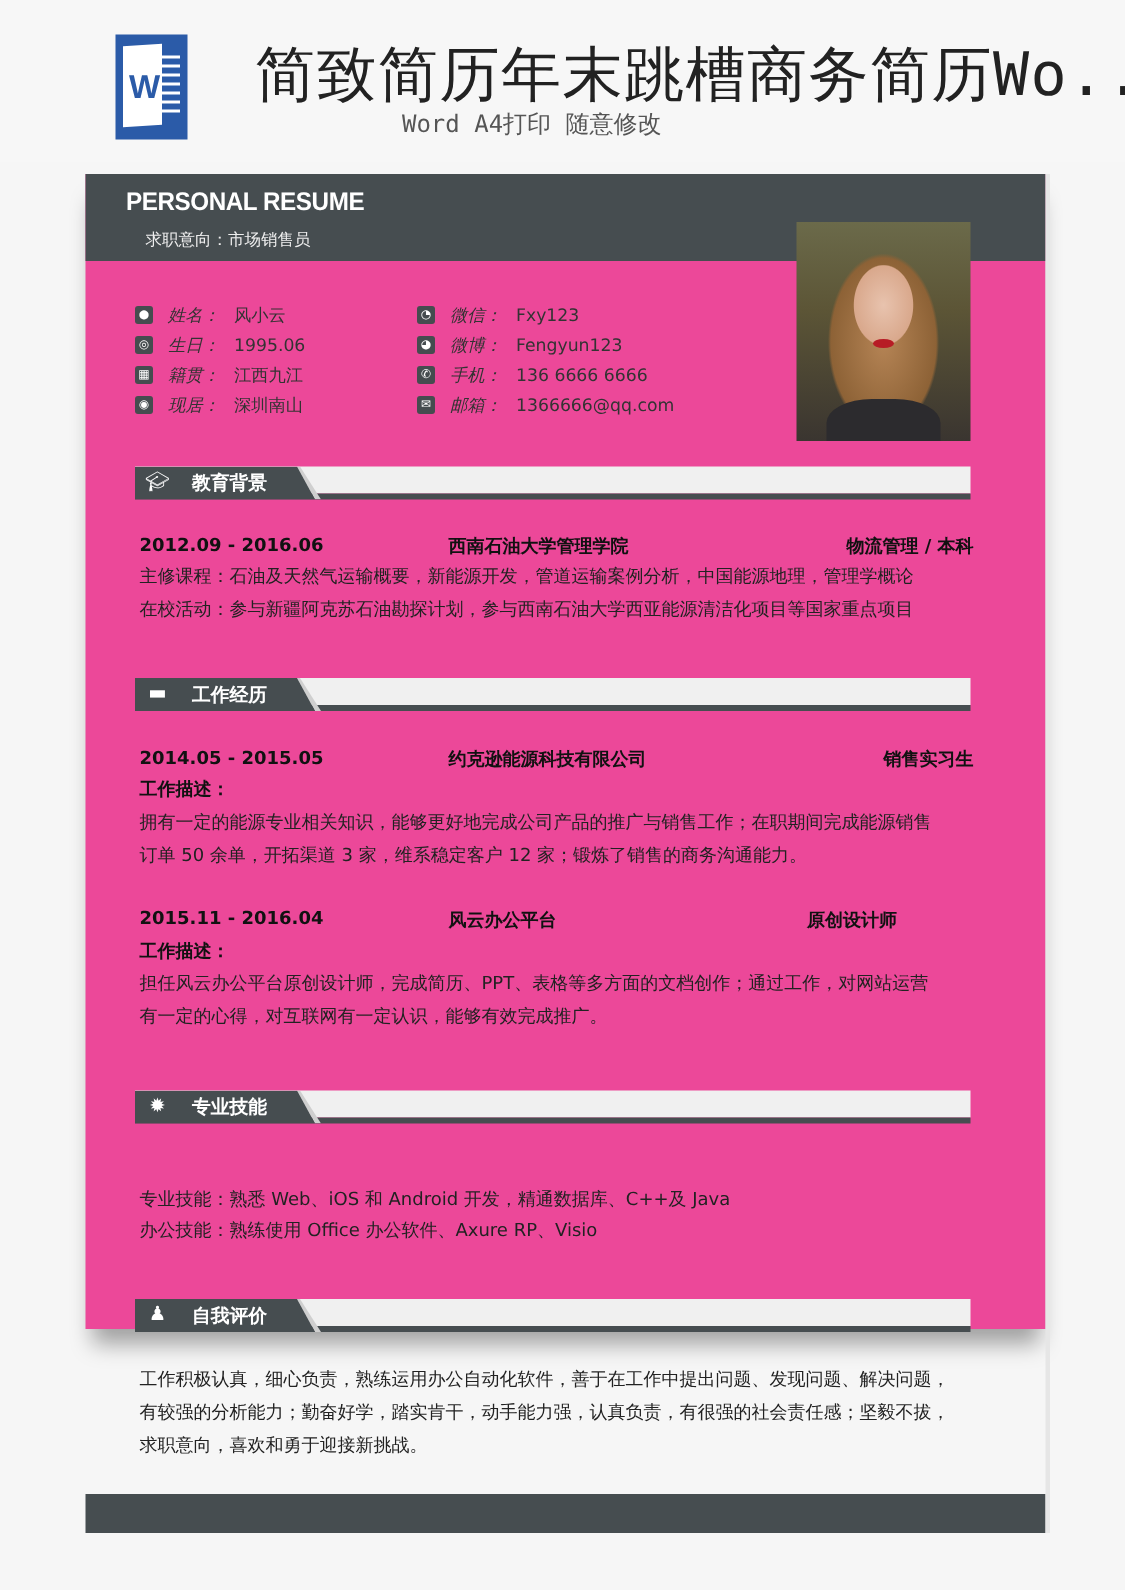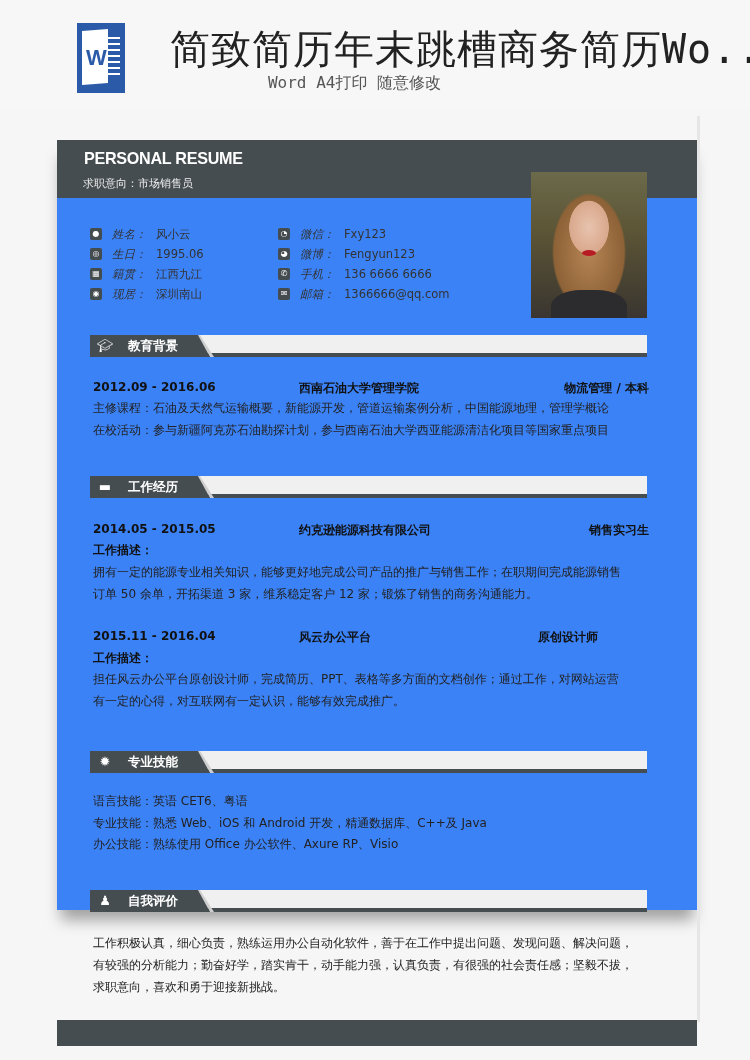--- a/index.html
+++ b/index.html
@@ -11,24 +11,24 @@
   .word-icon { position: absolute; left: 77px; top: 23px; width: 48px; height: 70px; background: #2b5ba8; }
   .word-icon .doc { position: absolute; left: 5px; top: 7px; width: 26px; height: 54px; background: #fff; transform: skewY(-4deg); }
   .word-icon .w { position: absolute; left: 9px; top: 22px; font: bold 22px "Liberation Sans", sans-serif; color: #2b5ba8; }
   .word-icon .lines { position: absolute; left: 31px; top: 14px; width: 12px; }
   .word-icon .lines i { display: block; height: 2px; background: #fff; margin-bottom: 4px; }
   .banner-title { position: absolute; left: 170px; top: 22px; font-size: 40px; color: #222; letter-spacing: 1px; white-space: nowrap; font-family: "DejaVu Sans Mono", monospace; }
   .banner-sub { position: absolute; left: 0; width: 1030px; top: 73px; text-align: center; font-size: 16px; color: #555; font-family: "DejaVu Sans Mono", monospace; }
   .banner-sub { left: 0; width: 649px; padding-left: 60px; }
 
   
-  .page { position: absolute; left: 57px; top: 116px; width: 640px; height: 770px; background: #3b82f6; box-shadow: 0 14px 14px -4px rgba(0,0,0,0.35); margin-top: 24px; }
+  .page { position: absolute; left: 57px; top: 116px; width: 640px; height: 770px; background: #ec4899; box-shadow: 0 14px 14px -4px rgba(0,0,0,0.35); }
   .header-bar { position: absolute; left: 0; top: 0; width: 640px; height: 58px; background: #464d50; }
   .header-title { position: absolute; left: 27px; top: 9px; color: #fff; font: bold 17px "Liberation Sans", sans-serif; letter-spacing: -0.3px; transform: scaleX(0.95); transform-origin: left; }
-  .header-intent { position: absolute; left: 26px; top: 36px; color: #eee; font-size: 11px; }
+  .header-intent { position: absolute; left: 40px; top: 36px; color: #eee; font-size: 11px; }
   .photo { position: absolute; left: 474px; top: 32px; width: 116px; height: 146px; overflow: hidden;
            background: radial-gradient(ellipse 28% 30% at 50% 38%, #e8c3ae 0%, #d9a88c 60%, transparent 62%),
                        radial-gradient(ellipse 55% 70% at 50% 55%, #b58455 0%, #8d6236 55%, transparent 58%),
                        linear-gradient(180deg, #6b6a4a 0%, #5c5536 40%, #3a3530 100%); }
   .photo .lips { position: absolute; left: 51px; top: 78px; width: 14px; height: 6px; border-radius: 50%; background: #b71c25; }
   .photo .shoulders { position: absolute; left: 20px; top: 118px; width: 76px; height: 40px; border-radius: 40% 40% 0 0; background: #2c2b2e; }
 
   
   .info { position: absolute; top: 84px; }
   .info-col1 { left: 33px; }
@@ -181,21 +181,20 @@
   <div class="txt" style="top:551px">有一定的心得，对互联网有一定认识，能够有效完成推广。</div>
 
   <div class="sec" style="top:611px">
     <div class="bg"></div>
       <div class="line"></div>
       <div class="tab-edge"></div>
       <div class="tab"></div>
     <span class="sec-icon">✹</span>
     <span class="sec-title">专业技能</span>
   </div>
-  <div class="txt" style="top:651px">语言技能：英语 CET6、粤语</div>
   <div class="txt" style="top:673px">专业技能：熟悉 Web、iOS 和 Android 开发，精通数据库、C++及 Java</div>
   <div class="txt" style="top:694px">办公技能：熟练使用 Office  办公软件、Axure RP、Visio</div>
 
   <div class="sec" style="top:750px">
     <div class="bg"></div>
       <div class="line"></div>
       <div class="tab-edge"></div>
       <div class="tab"></div>
     <span class="sec-icon">♟</span>
     <span class="sec-title">自我评价</span>

